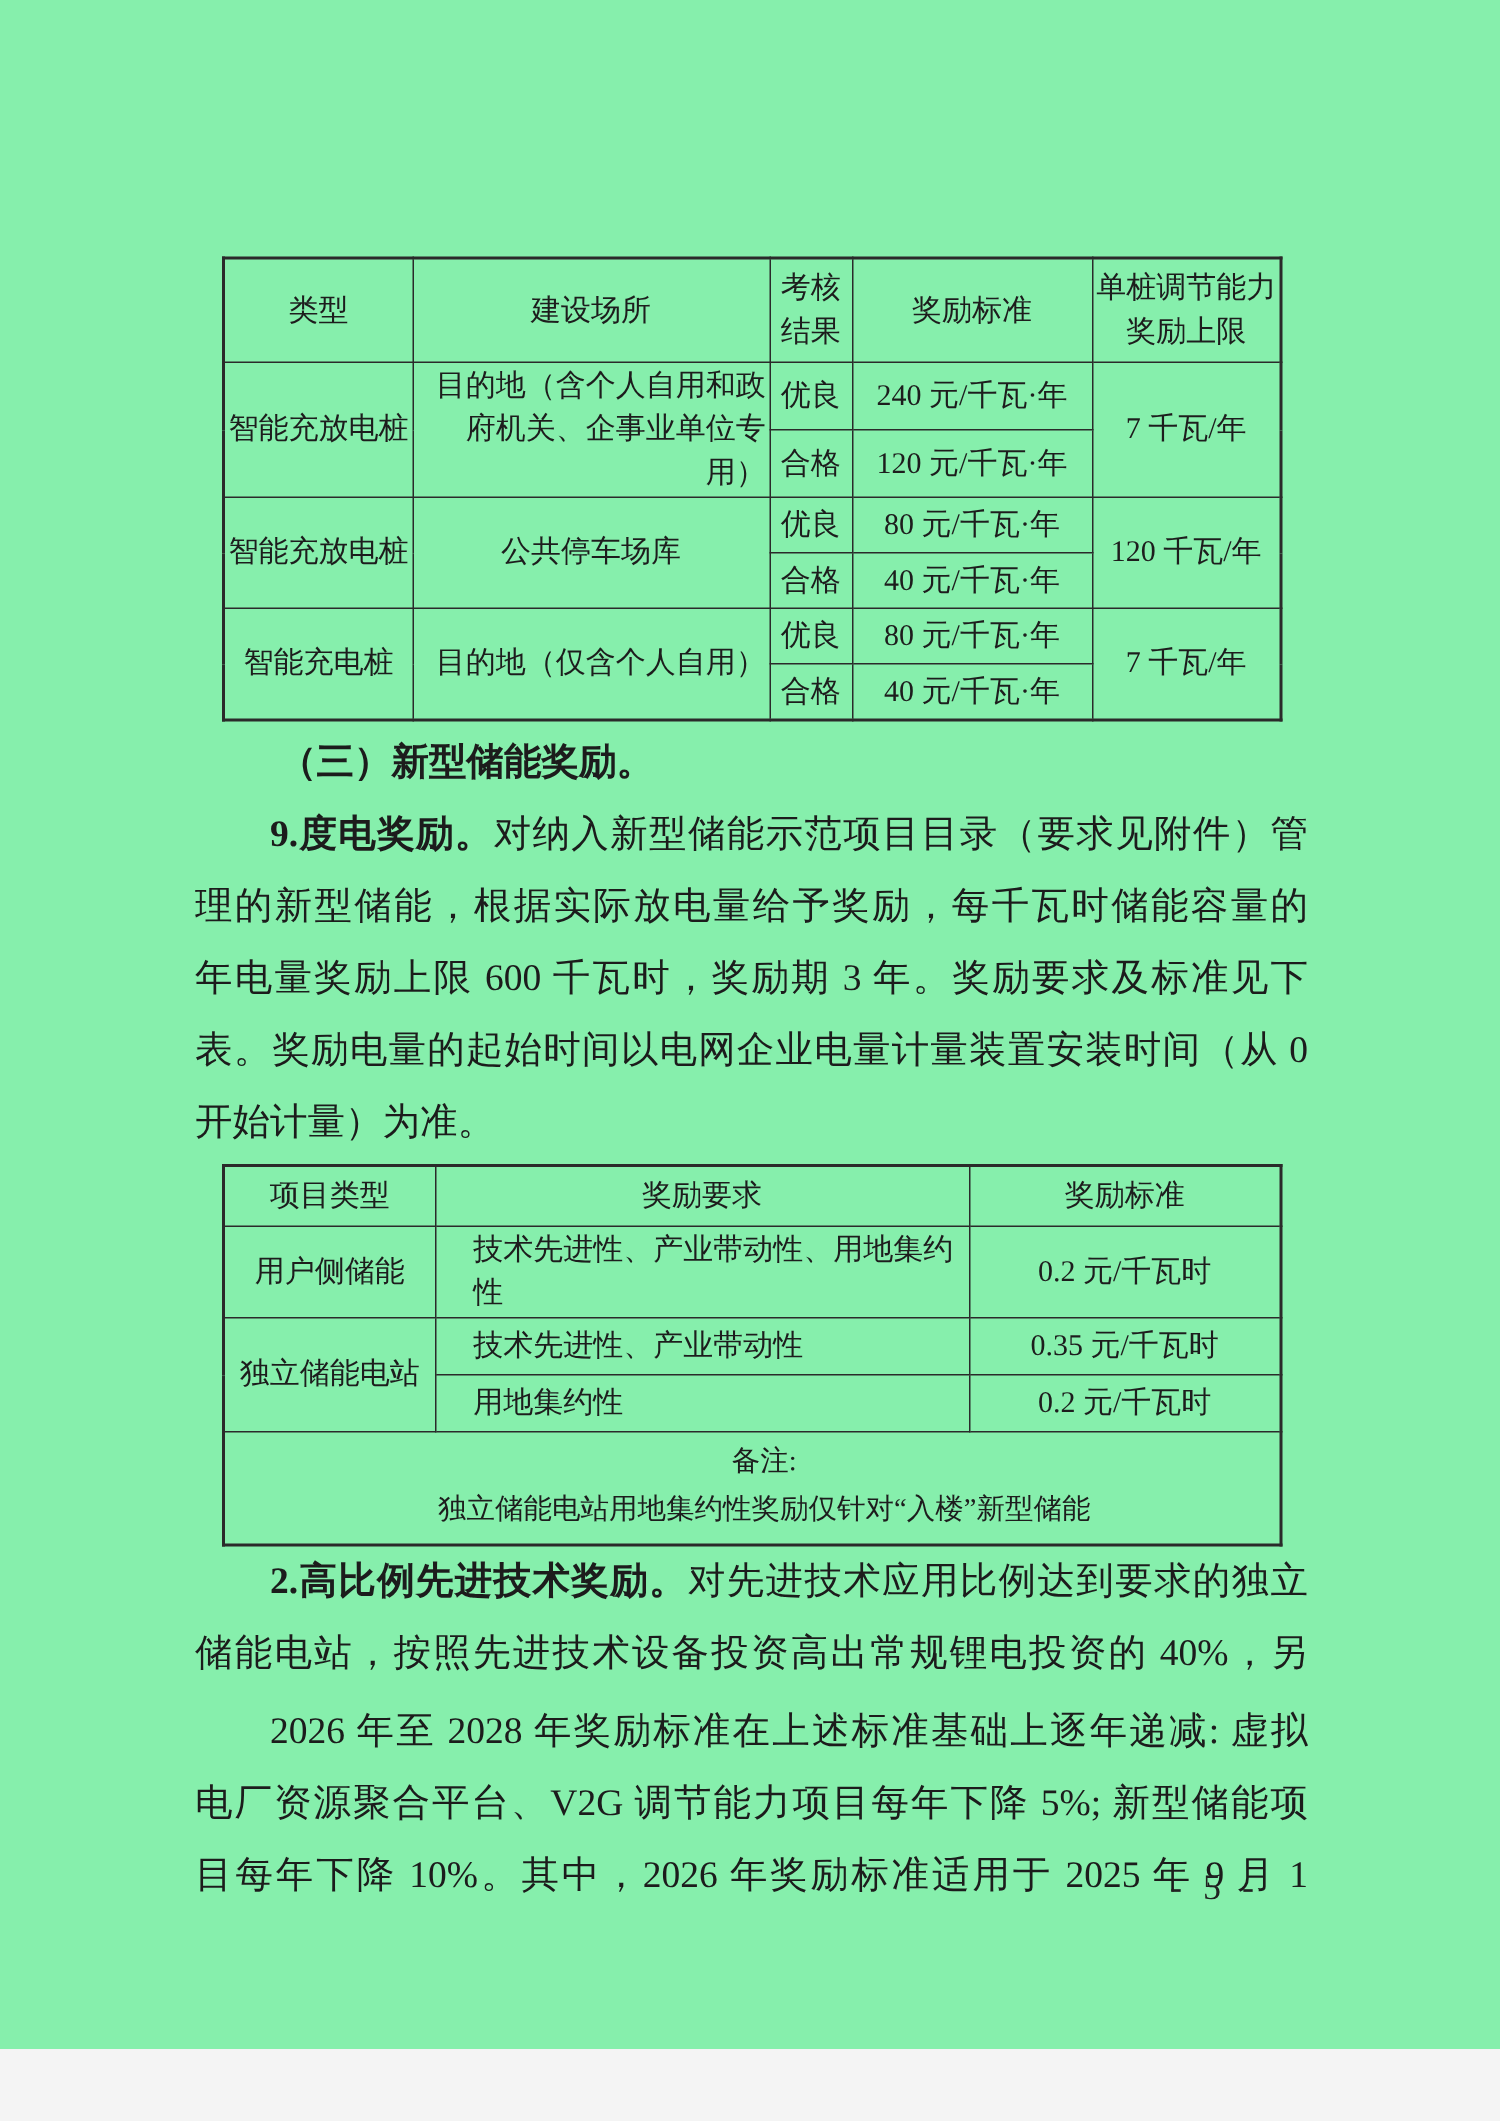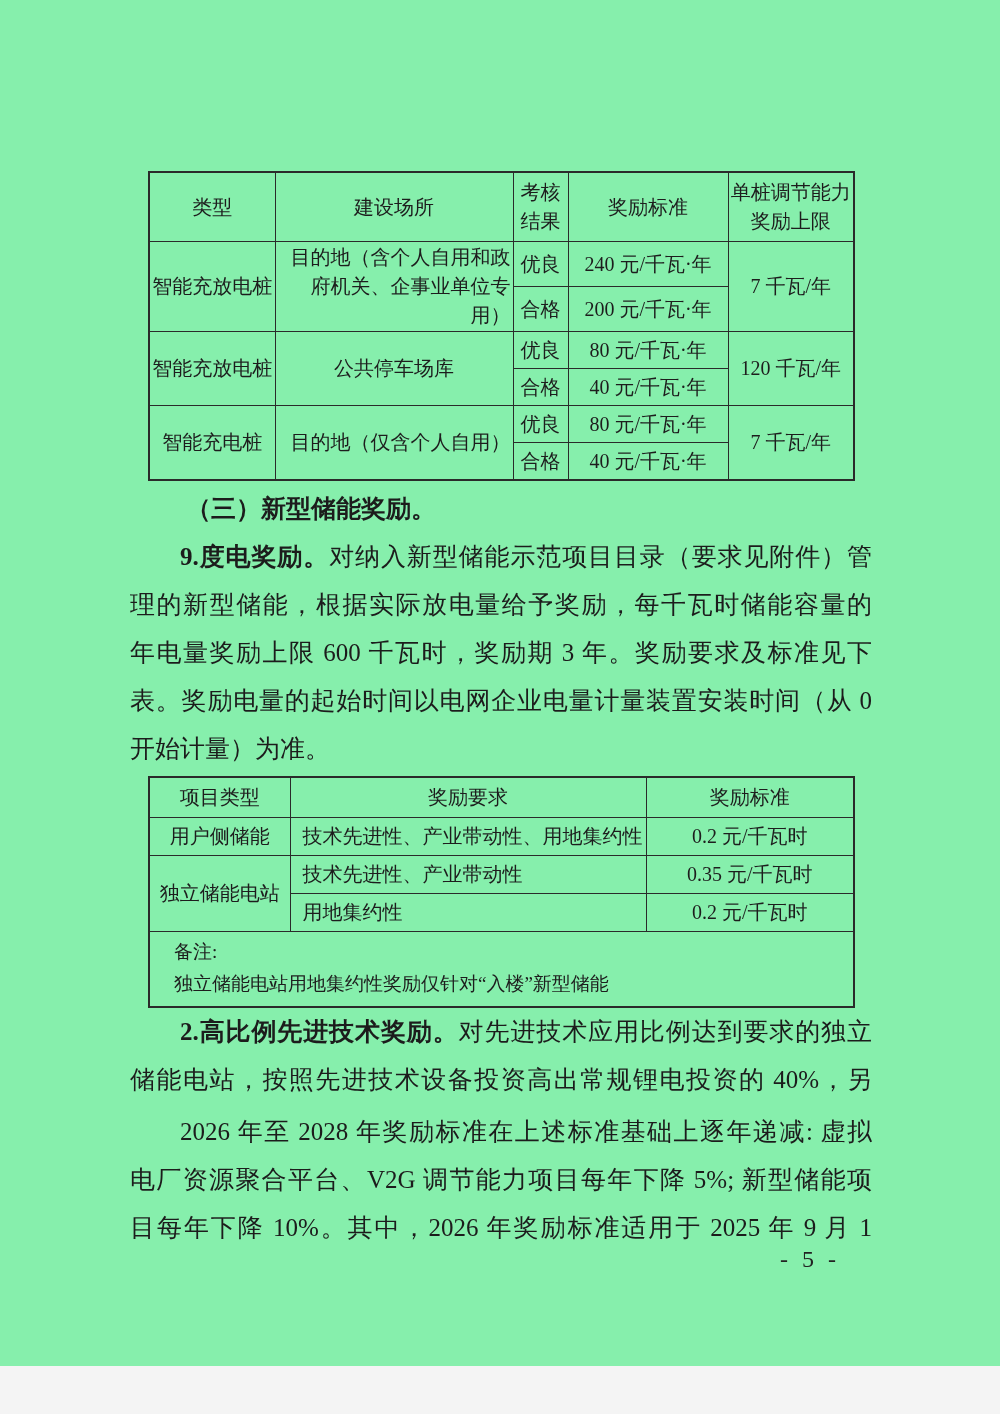--- a/index.html
+++ b/index.html
@@ -38,23 +38,23 @@
     font-weight:normal;
     line-height:1.45;
   }
   .t1 thead th{height:66px;}
   .t1 tbody td{height:34px;}
   .t1 td.place-long{text-align:right;padding-left:4px;}
   .t1 td.nowrap, .t2 td.nowrap{white-space:nowrap;}
   .t2{margin-top:3px;}
   .t2 thead th{height:37px;}
   .t2 tbody td{height:35px;}
-  .t2 td.req{text-align:left;padding-left:12px;}
+  .t2 td.req{text-align:left;padding-left:25px;}
   .t2 tr.note td{
-    text-align:left;
+    text-align:center;
     padding:4px 8px 6px 24px;
     height:64px;
     vertical-align:top;
     font-size:19px;
   }
   .t2 tr.note .note-line{line-height:32px;}
   
   .line{
     font-size:25px;
     line-height:48px;
@@ -108,21 +108,21 @@
       <tbody>
         <tr>
           <td rowspan="2">智能充放电桩</td>
           <td rowspan="2" class="place-long">目的地（含个人自用和政府机关、企事业单位专用）</td>
           <td>优良</td>
           <td class="nowrap">240 元/千瓦·年</td>
           <td rowspan="2" class="nowrap">7 千瓦/年</td>
         </tr>
         <tr>
           <td>合格</td>
-          <td class="nowrap">200 元/千瓦·年</td>
+          <td class="nowrap">120 元/千瓦·年</td>
         </tr>
         <tr>
           <td rowspan="2">智能充放电桩</td>
           <td rowspan="2">公共停车场库</td>
           <td>优良</td>
           <td class="nowrap">80 元/千瓦·年</td>
           <td rowspan="2" class="nowrap">120 千瓦/年</td>
         </tr>
         <tr>
           <td>合格</td>

